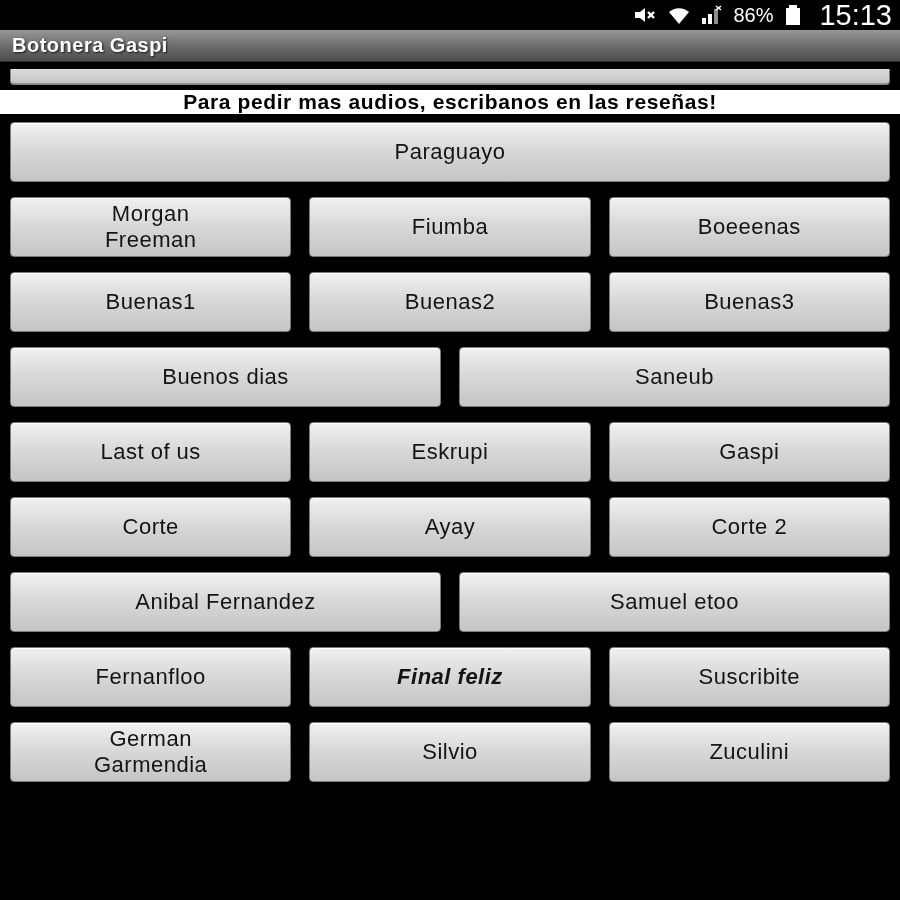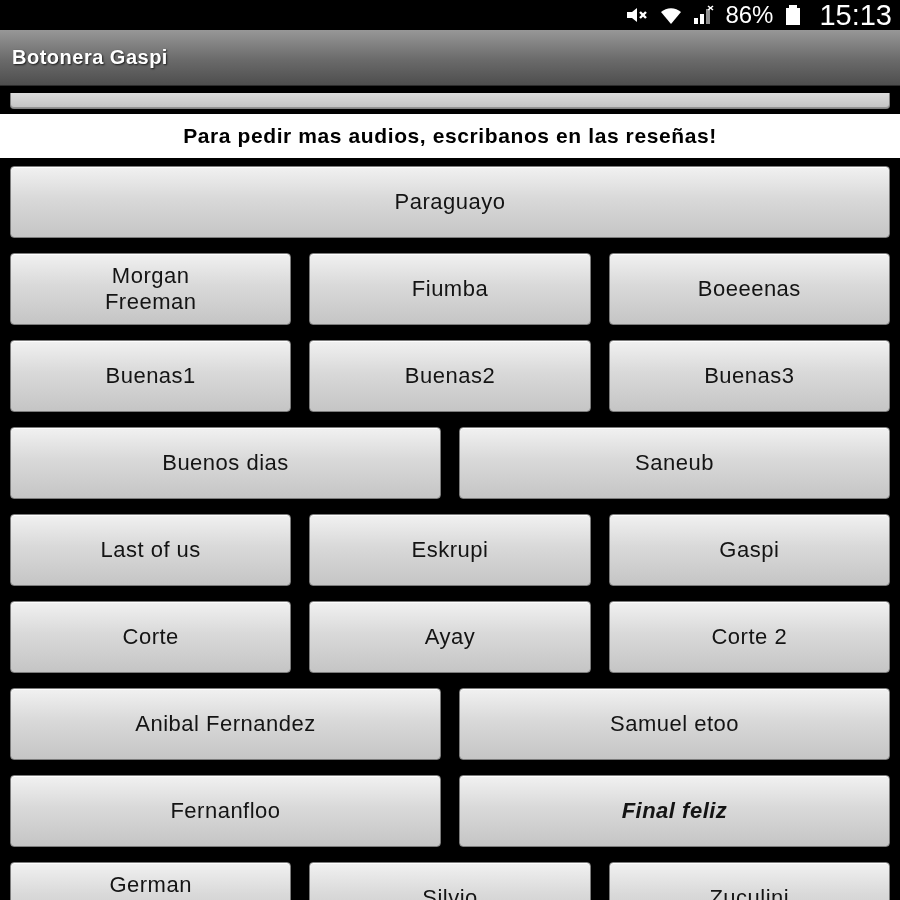--- a/index.html
+++ b/index.html
@@ -12,26 +12,26 @@
   }
 
   
   .status-bar {
     height: 30px;
     display: flex; align-items: center; justify-content: flex-end;
     gap: 10px; padding-right: 8px;
     color: #fff;
   }
   .status-icon { display: flex; align-items: center; }
-  .status-pct { font-size: 24px; line-height: 30px; }
+  .status-pct { font-size: 20px; line-height: 30px; }
   .status-time { font-size: 29px; line-height: 30px; margin-left: 6px; }
 
   
   .title-bar {
-    height: 56px;
+    height: 32px;
     background: linear-gradient(180deg, #979797 0%, #6a6a6a 55%, #4e4e4e 100%);
     display: flex; align-items: center;
     padding: 0 12px;
     border-bottom: 1px solid #2c2c2c;
   }
   .title-bar .app-title {
     margin: 0; font-size: 20px; font-weight: bold; color: #fff;
     text-shadow: 1px 1px 2px rgba(0,0,0,.75);
     letter-spacing: .5px;
   }
@@ -42,32 +42,32 @@
     height: 16px;
     background: linear-gradient(180deg, #dcdcdc, #c2c2c2);
     border: 1px solid #838383; border-top: none;
     border-radius: 0 0 4px 4px;
     box-shadow: inset 0 -1px 0 rgba(0,0,0,.25);
   }
 
   
   .banner {
     margin-top: 5px;
-    height: 44px; background: #fff;
+    height: 24px; background: #fff;
     display: flex; align-items: center; justify-content: center;
   }
   .banner .banner-text {
     font-size: 21px; font-weight: 600; color: #000; letter-spacing: .6px;
   }
 
   
   .grid { padding: 8px 10px 0 10px; }
   .row { display: flex; gap: 18px; margin-bottom: 15px; }
   .btn {
-    flex: 1; height: 72px;
+    flex: 1; height: 60px;
     display: flex; align-items: center; justify-content: center;
     text-align: center;
     font-size: 22px; line-height: 26px; color: #141414; letter-spacing: .5px;
     background: linear-gradient(180deg, #f1f1f1 0%, #d9d9d9 45%, #c5c5c5 100%);
     border: 1px solid #7c7c7c;
     border-radius: 4px;
     box-shadow: inset 0 1px 0 rgba(255,255,255,.9), 0 1px 1px rgba(0,0,0,.7);
     white-space: pre-line;
     cursor: pointer;
   }
@@ -155,20 +155,21 @@
   </div>
 
   <div class="row">
     <div class="btn">Anibal Fernandez</div>
     <div class="btn">Samuel etoo</div>
   </div>
 
   <div class="row">
     <div class="btn">Fernanfloo</div>
     <div class="btn bold">Final feliz</div>
+    <div class="btn">Suscribite</div>
   </div>
 
   <div class="row">
     <div class="btn">German
 Garmendia</div>
     <div class="btn">Silvio</div>
     <div class="btn">Zuculini</div>
   </div>
 
 

